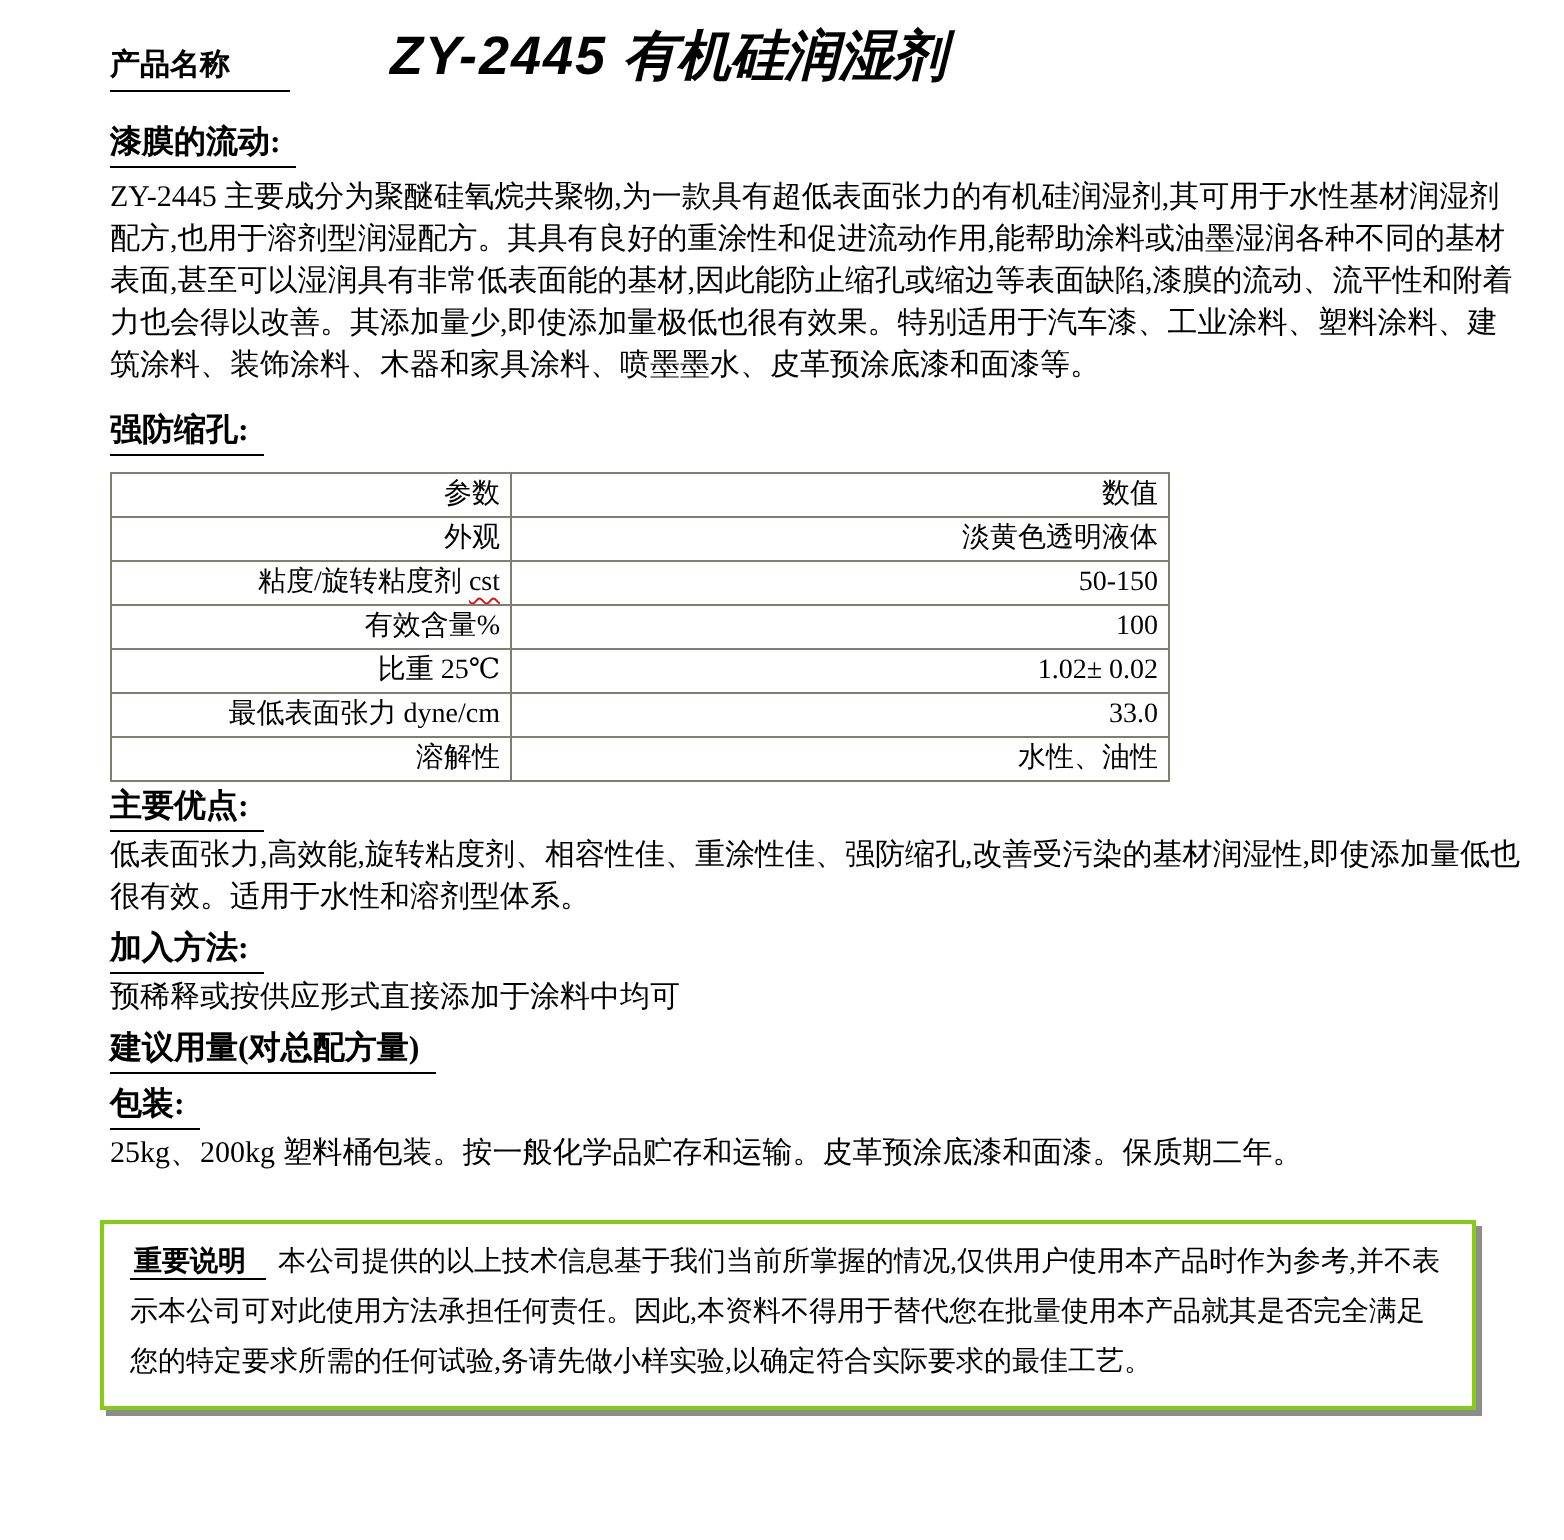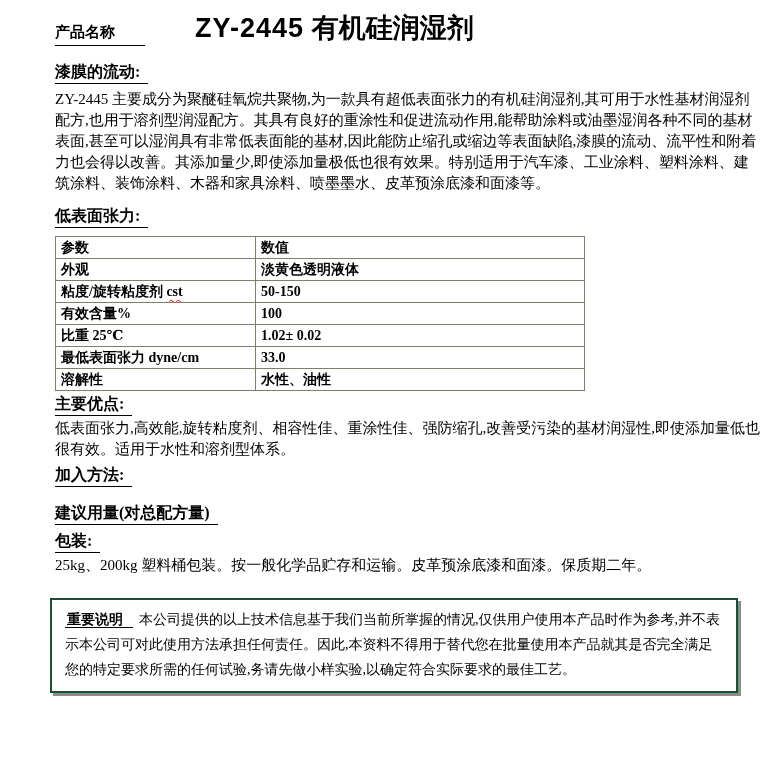--- a/index.html
+++ b/index.html
@@ -11,21 +11,21 @@
   }
   .page { padding:10px 22px 16px 55px; width:678px; }
 
   
   .header-row { display:flex; align-items:baseline; }
   .product-label {
     font-size:15px; font-weight:bold;
     border-bottom:1px solid #000; padding:0 30px 3px 0;
     white-space:nowrap;
   }
-  .doc-title { margin-left:50px; white-space:nowrap; }
+  .doc-title { margin-left:50px; white-space:nowrap;font-style:italic; }
   .title-code {
     font-family:"Liberation Sans","DejaVu Sans",sans-serif;
     font-weight:900; font-size:27px; letter-spacing:1px;
   }
   .title-name { font-size:27px; font-weight:bold; margin-left:4px; }
 
   
   .section-heading { font-weight:bold; margin-top:12px; line-height:20px; }
   .section-heading .hd {
     display:inline-block; font-size:16px;
@@ -37,38 +37,38 @@
   .body-text { font-size:15px; line-height:21px; margin-top:5px; width:706px; }
   .body-text.single { margin-top:2px; }
 
   
   table.props {
     border-collapse:collapse; margin-top:8px; width:530px;
     table-layout:fixed;
   }
   table.props th, table.props td {
     border:1px solid #7f7f6f;
-    font-size:14px; font-weight:bold; text-align:left;
+    font-size:14px; font-weight:normal; text-align:right;
     padding:1px 5px; height:22px; line-height:19px;
     overflow:hidden; white-space:nowrap;
   }
   table.props th:first-child, table.props td:first-child { width:200px; }
   .squiggle {
     text-decoration-line:underline;
     text-decoration-style:wavy;
     text-decoration-color:#ff0000;
     text-decoration-thickness:1px;
     text-underline-offset:3px;
   }
 
   
   .disclaimer {
     margin:22px 20px 0 -5px;
     width:688px;
-    border:2px solid #14532d;
+    border:2px solid #84cc16;
     box-shadow:3px 3px 0 #8c8c8c;
     padding:7px 12px 9px 13px;
     font-size:14px; line-height:25px;
   }
   .disclaimer-label {
     font-weight:bold;
     border-bottom:1px solid #000;
     padding:0 10px 0 2px;
     margin-right:6px;
   }
@@ -85,21 +85,21 @@
       <span class="title-name">有机硅润湿剂</span>
     </span>
   </div>
 
   <div class="section-heading" style="margin-top:16px;">
     <span class="hd">漆膜的流动:</span>
   </div>
   <div class="body-text">ZY-2445 主要成分为聚醚硅氧烷共聚物,为一款具有超低表面张力的有机硅润湿剂,其可用于水性基材润湿剂配方,也用于溶剂型润湿配方。其具有良好的重涂性和促进流动作用,能帮助涂料或油墨湿润各种不同的基材表面,甚至可以湿润具有非常低表面能的基材,因此能防止缩孔或缩边等表面缺陷,漆膜的流动、流平性和附着力也会得以改善。其添加量少,即使添加量极低也很有效果。特别适用于汽车漆、工业涂料、塑料涂料、建筑涂料、装饰涂料、木器和家具涂料、喷墨墨水、皮革预涂底漆和面漆等。</div>
 
   <div class="section-heading">
-    <span class="hd">低表面张力:</span>
+    <span class="hd">强防缩孔:</span>
   </div>
   <table class="props">
     <thead>
       <tr>
         <th>参数</th>
         <th>数值</th>
       </tr>
     </thead>
     <tbody>
         <tr>
@@ -130,22 +130,23 @@
   </table>
 
   <div class="section-heading tight">
     <span class="hd">主要优点:</span>
   </div>
   <div class="body-text single">低表面张力,高效能,旋转粘度剂、相容性佳、重涂性佳、强防缩孔,改善受污染的基材润湿性,即使添加量低也很有效。适用于水性和溶剂型体系。</div>
 
   <div class="section-heading" style="margin-top:5px;">
     <span class="hd">加入方法:</span>
   </div>
+  <div class="body-text single">预稀释或按供应形式直接添加于涂料中均可</div>
 
-  <div class="section-heading" style="margin-top:16px;text-decoration:underline;">
+  <div class="section-heading" style="margin-top:5px;text-decoration:underline;">
     <span class="hd">建议用量(对总配方量)</span>
   </div>
 
   <div class="section-heading" style="margin-top:6px;">
     <span class="hd">包装:</span>
   </div>
   <div class="body-text single">25kg、200kg 塑料桶包装。按一般化学品贮存和运输。皮革预涂底漆和面漆。保质期二年。</div>
 
   <div class="disclaimer">
     <span class="disclaimer-label">重要说明</span><span>本公司提供的以上技术信息基于我们当前所掌握的情况,仅供用户使用本产品时作为参考,并不表示本公司可对此使用方法承担任何责任。因此,本资料不得用于替代您在批量使用本产品就其是否完全满足您的特定要求所需的任何试验,务请先做小样实验,以确定符合实际要求的最佳工艺。</span>

